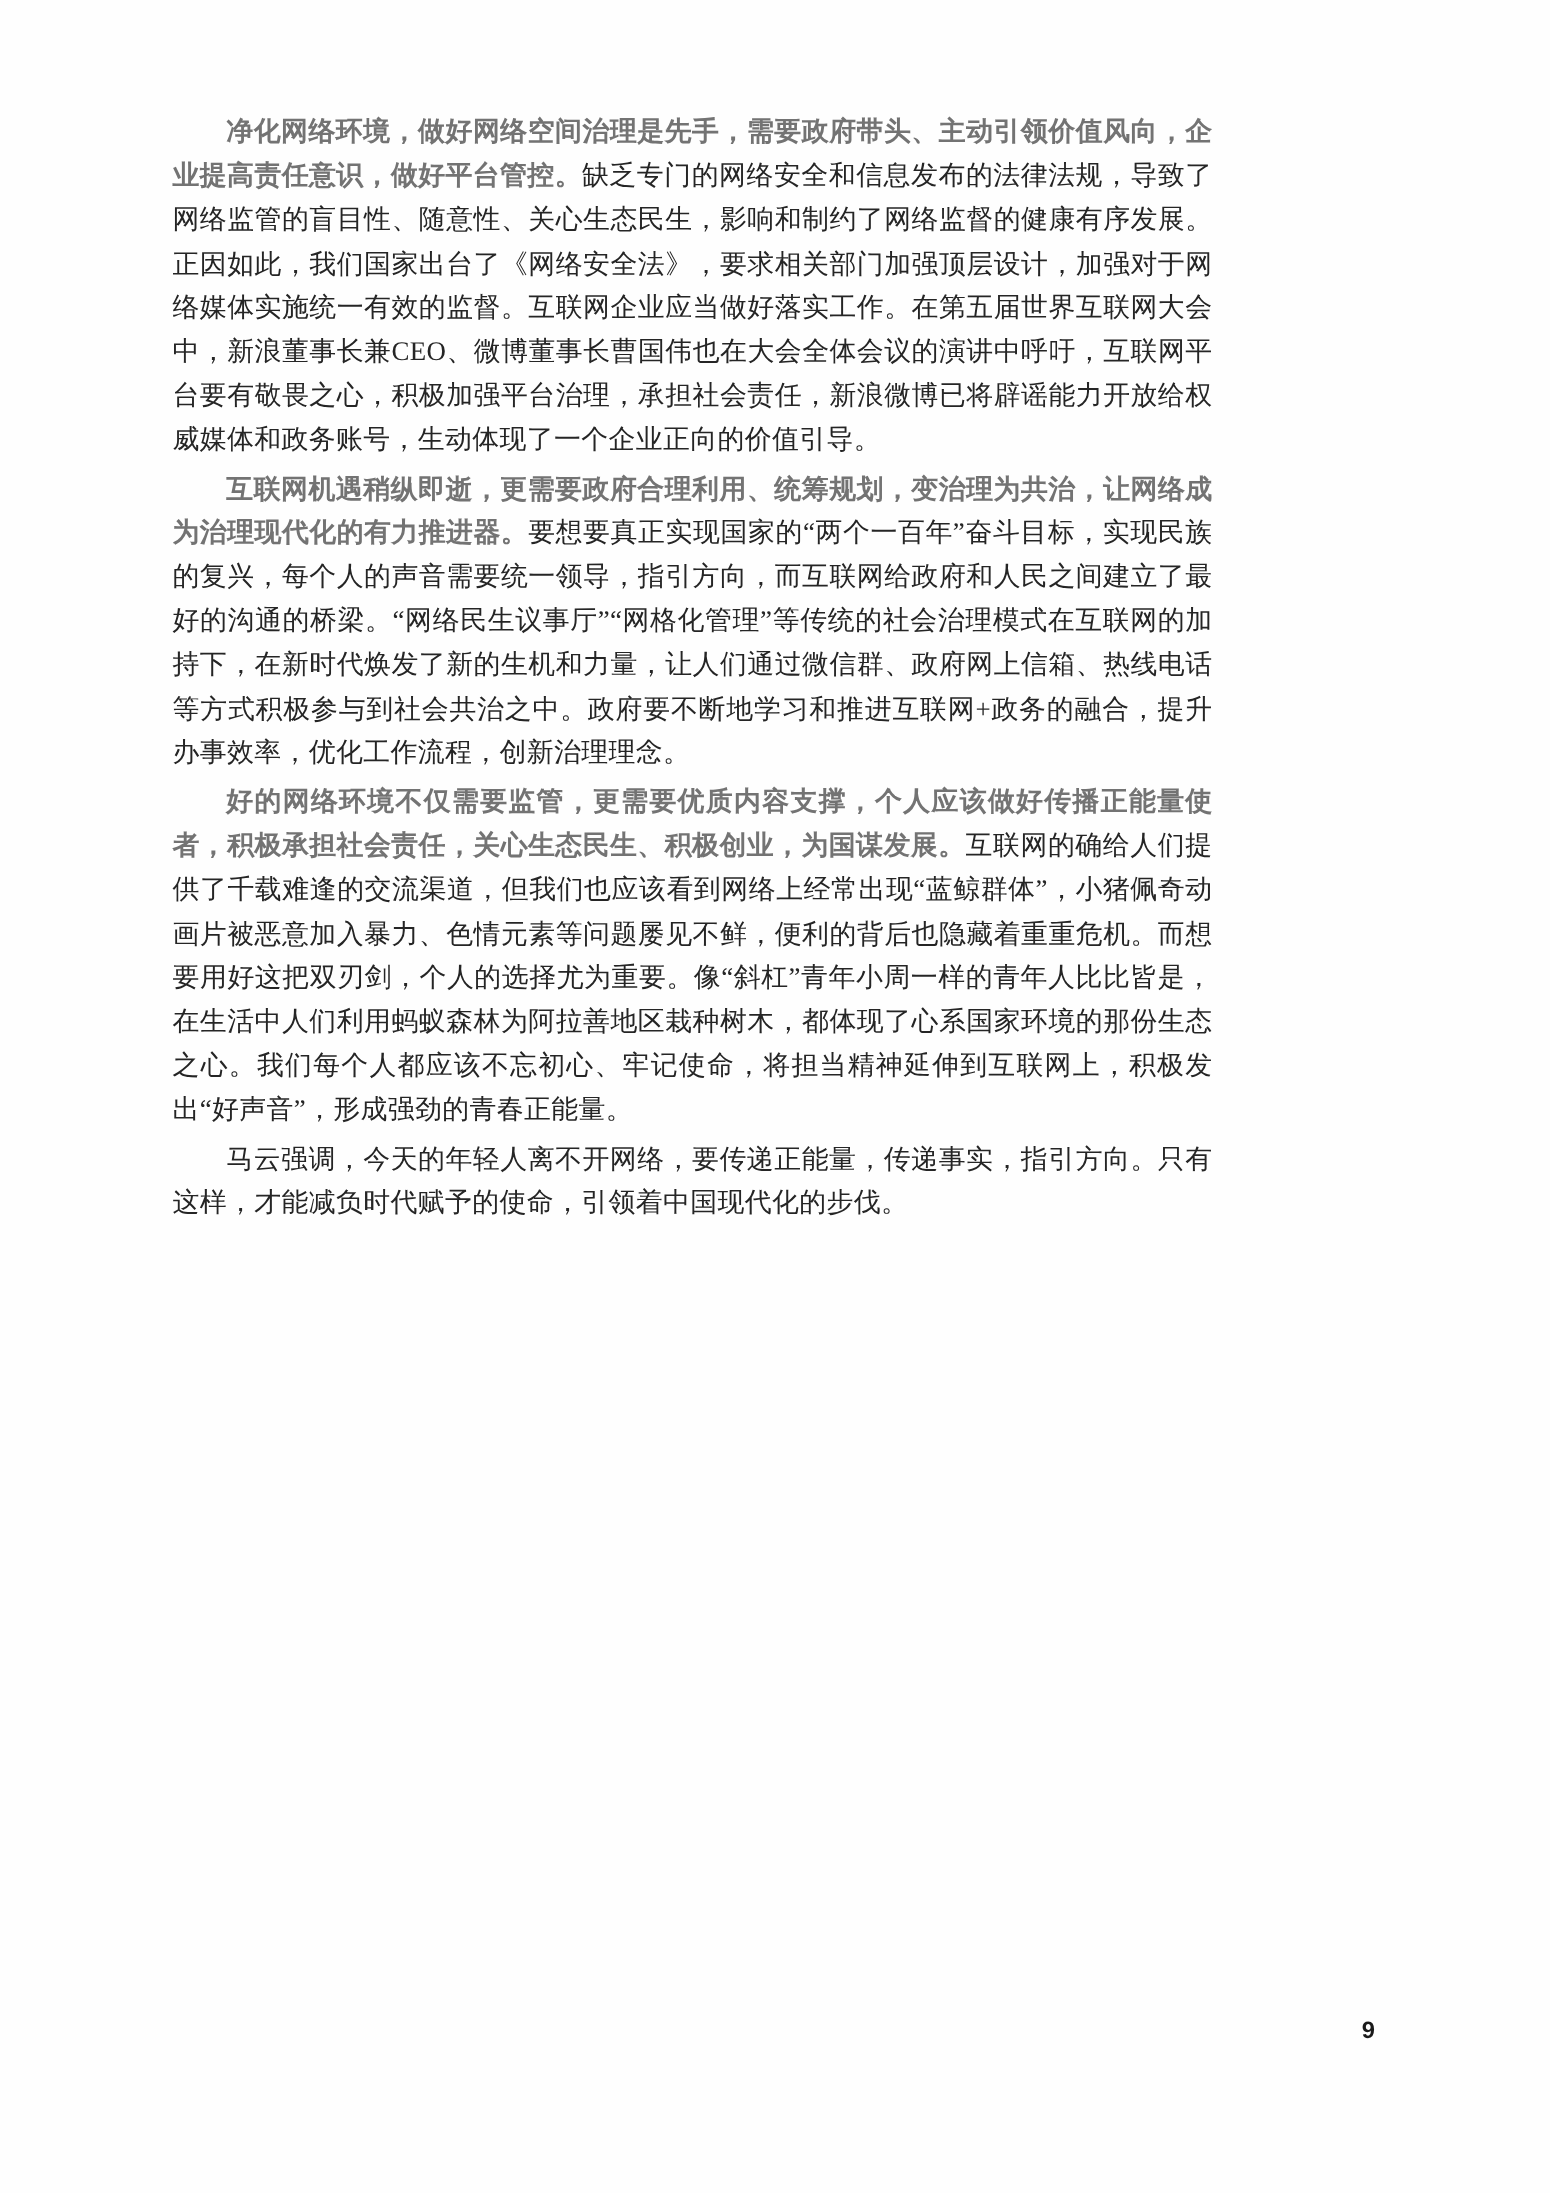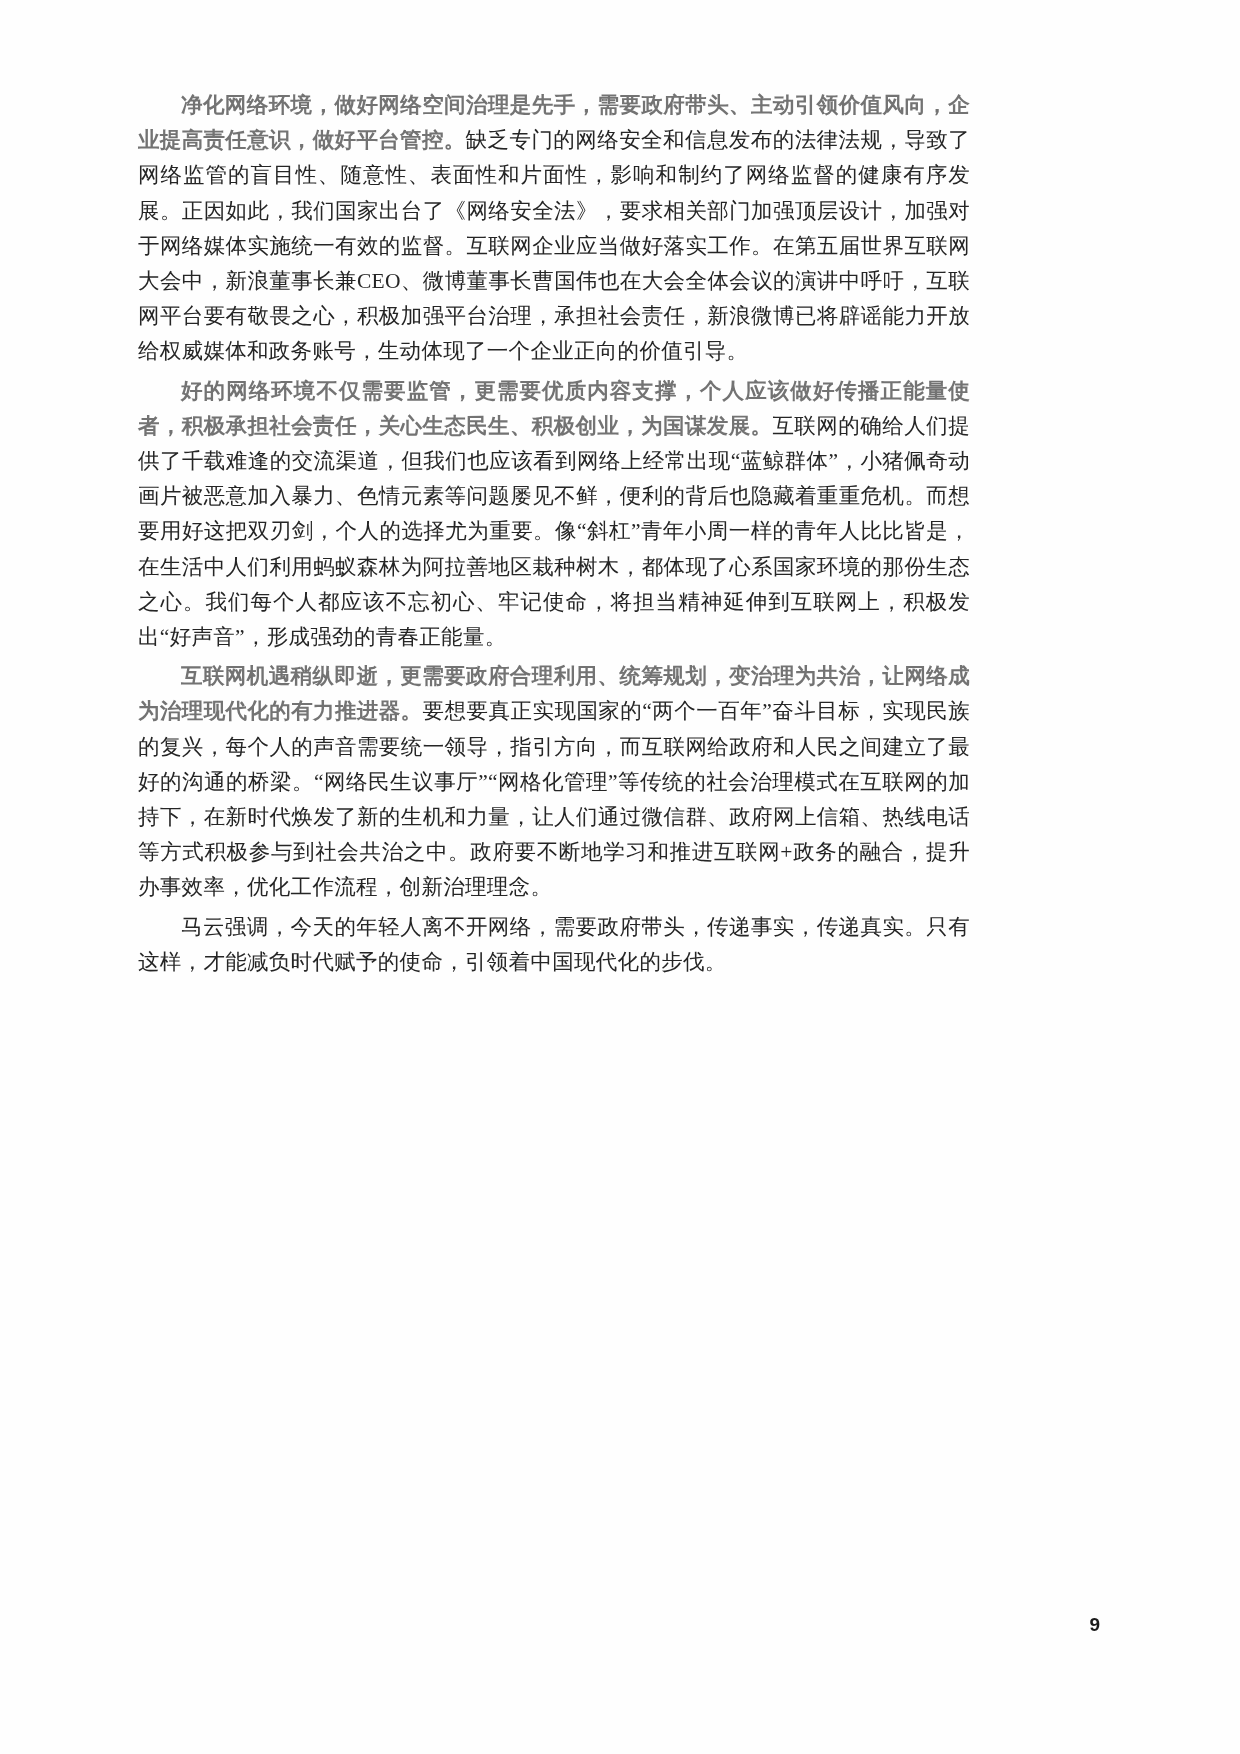--- a/index.html
+++ b/index.html
@@ -57,25 +57,25 @@
     font-family: "Liberation Sans", sans-serif;
   }
 </style>
 </head>
 <body>
 
 <div class="page">
 
   <div class="content">
 
-    <p class="para"><span class="lead">净化网络环境，做好网络空间治理是先手，需要政府带头、主动引领价值风向，企业提高责任意识，做好平台管控。</span><span class="body-text">缺乏专门的网络安全和信息发布的法律法规，导致了网络监管的盲目性、随意性、表面性和片面性，影响和制约了网络监督的健康有序发展。正因如此，我们国家出台了《网络安全法》，要求相关部门加强顶层设计，加强对于网络媒体实施统一有效的监督。互联网企业应当做好落实工作。在第五届世界互联网大会中，新浪董事长兼CEO、微博董事长曹国伟也在大会全体会议的演讲中呼吁，互联网平台要有敬畏之心，积极加强平台治理，承担社会责任，新浪微博已将辟谣能力开放给权威媒体和政务账号，生动体现了一个企业正向的价值引导。</span></p>
+    <p class="para"><span class="lead">净化网络环境，做好网络空间治理是先手，需要政府带头、主动引领价值风向，企业提高责任意识，做好平台管控。</span><span class="body-text">缺乏专门的网络安全和信息发布的法律法规，导致了网络监管的盲目性、随意性、关心生态民生，影响和制约了网络监督的健康有序发展。正因如此，我们国家出台了《网络安全法》，要求相关部门加强顶层设计，加强对于网络媒体实施统一有效的监督。互联网企业应当做好落实工作。在第五届世界互联网大会中，新浪董事长兼CEO、微博董事长曹国伟也在大会全体会议的演讲中呼吁，互联网平台要有敬畏之心，积极加强平台治理，承担社会责任，新浪微博已将辟谣能力开放给权威媒体和政务账号，生动体现了一个企业正向的价值引导。</span></p>
+
+    <p class="para"><span class="lead">互联网机遇稍纵即逝，更需要政府合理利用、统筹规划，变治理为共治，让网络成为治理现代化的有力推进器。</span><span class="body-text">要想要真正实现国家的“两个一百年”奋斗目标，实现民族的复兴，每个人的声音需要统一领导，指引方向，而互联网给政府和人民之间建立了最好的沟通的桥梁。“网络民生议事厅”“网格化管理”等传统的社会治理模式在互联网的加持下，在新时代焕发了新的生机和力量，让人们通过微信群、政府网上信箱、热线电话等方式积极参与到社会共治之中。政府要不断地学习和推进互联网+政务的融合，提升办事效率，优化工作流程，创新治理理念。</span></p>
 
     <p class="para"><span class="lead">好的网络环境不仅需要监管，更需要优质内容支撑，个人应该做好传播正能量使者，积极承担社会责任，关心生态民生、积极创业，为国谋发展。</span><span class="body-text">互联网的确给人们提供了千载难逢的交流渠道，但我们也应该看到网络上经常出现“蓝鲸群体”，小猪佩奇动画片被恶意加入暴力、色情元素等问题屡见不鲜，便利的背后也隐藏着重重危机。而想要用好这把双刃剑，个人的选择尤为重要。像“斜杠”青年小周一样的青年人比比皆是，在生活中人们利用蚂蚁森林为阿拉善地区栽种树木，都体现了心系国家环境的那份生态之心。我们每个人都应该不忘初心、牢记使命，将担当精神延伸到互联网上，积极发出“好声音”，形成强劲的青春正能量。</span></p>
 
-    <p class="para"><span class="lead">互联网机遇稍纵即逝，更需要政府合理利用、统筹规划，变治理为共治，让网络成为治理现代化的有力推进器。</span><span class="body-text">要想要真正实现国家的“两个一百年”奋斗目标，实现民族的复兴，每个人的声音需要统一领导，指引方向，而互联网给政府和人民之间建立了最好的沟通的桥梁。“网络民生议事厅”“网格化管理”等传统的社会治理模式在互联网的加持下，在新时代焕发了新的生机和力量，让人们通过微信群、政府网上信箱、热线电话等方式积极参与到社会共治之中。政府要不断地学习和推进互联网+政务的融合，提升办事效率，优化工作流程，创新治理理念。</span></p>
-
-    <p class="para"><span class="body-text">马云强调，今天的年轻人离不开网络，需要政府带头，传递事实，传递真实。只有这样，才能减负时代赋予的使命，引领着中国现代化的步伐。</span></p>
+    <p class="para"><span class="body-text">马云强调，今天的年轻人离不开网络，要传递正能量，传递事实，指引方向。只有这样，才能减负时代赋予的使命，引领着中国现代化的步伐。</span></p>
 
   </div>
 
   <div class="page-number">9</div>
 
 </div>
 
 </body></html>

